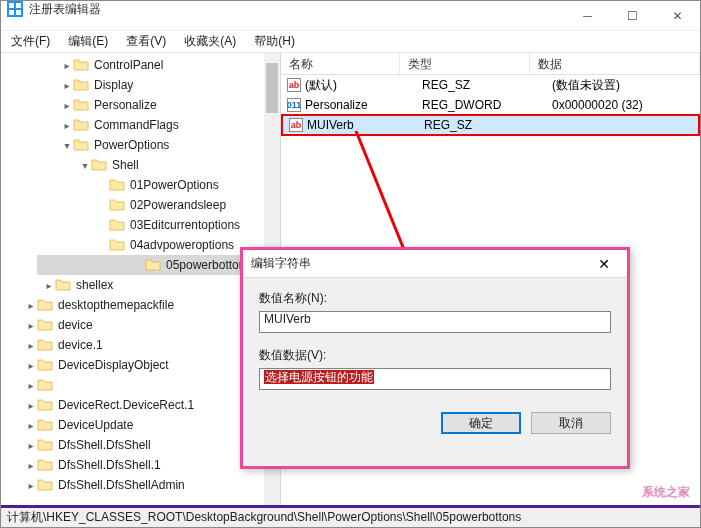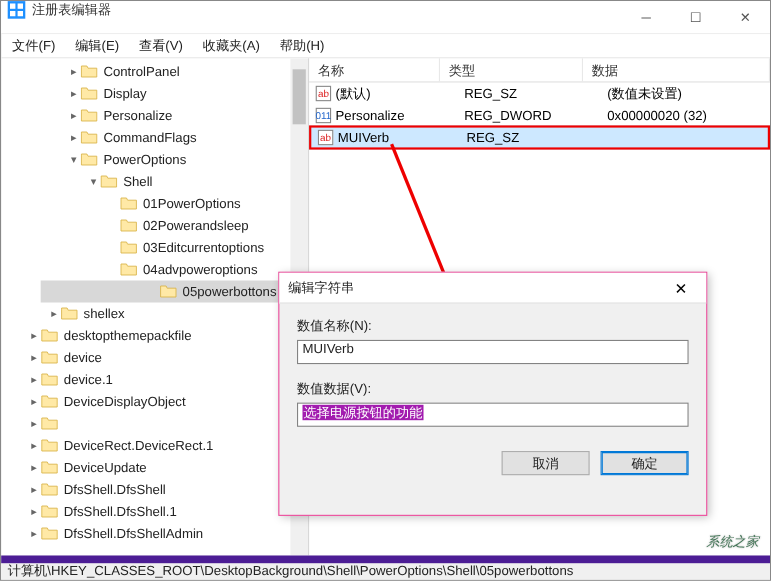--- a/index.html
+++ b/index.html
@@ -33,46 +33,46 @@
 .listhdr { display: flex; height: 22px; border-bottom: 1px solid #e0e0e0; }
 .listhdr .col { padding: 3px 8px; border-right: 1px solid #e8e8e8; color: #333; }
 .col.cname { width: 119px; }
 .col.ctype { width: 130px; }
 .col.cdata { flex: 1; }
 .listrow { display: flex; height: 20px; align-items: center; }
 .listrow .cell { padding: 0 6px; }
 .cell.cname { width: 135px; display: flex; align-items: center; gap: 4px; }
 .cell.ctype { width: 130px; }
 .cell.cdata { flex: 1; }
-.valicon { width: 14px; height: 14px; display: inline-flex; align-items: center; justify-content: center; font-size: 9px; font-weight: normal; border: 1px solid #888; }
+.valicon { width: 14px; height: 14px; display: inline-flex; align-items: center; justify-content: center; font-size: 9px; font-weight: bold; border: 1px solid #888; }
 .valicon.str { background: #fff; color: #d22; }
 .valicon.bin { background: #fff; color: #26c; }
 .listrow.highlight { background: #cde8ff; border: 2px solid #e00; height: 22px; margin-top: -1px; }
 .listrow.highlight .cell { padding-top: 0; }
 
 .redarrow { position: absolute; pointer-events: none; }
 .redarrow svg { overflow: visible; }
 
-.dialog { position: absolute; left: 252px; top: 246px; width: 390px; height: 222px; background: #f0f0f0; border: 1px solid #ec4899; box-shadow: 2px 2px 8px rgba(0,0,0,0.25); }
+.dialog { position: absolute; left: 239px; top: 246px; width: 390px; height: 222px; background: #f0f0f0; border: 3px solid #ec4899; box-shadow: 2px 2px 8px rgba(0,0,0,0.25); }
 .dlgtitle { height: 28px; background: #fff; display: flex; align-items: center; padding: 0 8px; border-bottom: 1px solid #ddd; }
 .dlgtitle .t { flex: 1; color: #222; }
 .dlgtitle .x { width: 30px; text-align: center; font-size: 14px; }
 .dlgbody { padding: 12px 16px 0 16px; }
 .dlglabel { color: #222; margin-bottom: 4px; }
 .dlginput { width: 100%; height: 22px; border: 1px solid #838383; background: #fff; padding: 0 4px; color: #222; margin-bottom: 14px; }
 .dlginput.ro { background: #fff; }
 .dlginput.selected { background: #fff; }
-.dlginput.selected .seltext { background: #a21caf; color: #fff; padding: 0 1px; }
+.dlginput.selected .seltext { background: #b91c1c; color: #fff; padding: 0 1px; }
 .dlgbtns { display: flex; justify-content: flex-end; gap: 10px; padding: 8px 16px 12px 0; }
 .dlgbtn { width: 80px; height: 22px; background: #e1e1e1; border: 1px solid #adadad; display: flex; align-items: center; justify-content: center; color: #222; }
 .dlgbtn.default { border: 1px solid #0078d7; box-shadow: 0 0 0 1px #0078d7 inset; }
 
-.statusbar { position: absolute; left: 0; right: 0; bottom: 0; height: 22px; background: #f0f0f0; border-top: 7px solid #4c1d95; display: flex; align-items: center; padding: 0 6px; color: #222; }
-
-.watermark { position: absolute; right: 10px; bottom: 26px; color: #14532d; opacity: 0.8; font-style: italic; pointer-events: none; text-shadow: 0 0 2px rgba(0,0,0,0.4); display: flex; align-items: center; gap: 4px; margin-top: 10px; }
+.statusbar { position: absolute; left: 0; right: 0; bottom: 0; height: 22px; background: #f0f0f0; border-top: 3px solid #4c1d95; display: flex; align-items: center; padding: 0 6px; color: #222; }
+
+.watermark { position: absolute; right: 10px; bottom: 26px; color: #ec4899; opacity: 0.8; pointer-events: none; text-shadow: 0 0 2px rgba(0,0,0,0.4); display: flex; align-items: center; gap: 4px; margin-top: 10px; }
 .watermark svg { width: 22px; height: 18px; }
 </style>
 </head>
 <body>
 
 <div class="titlebar">
   <span class="appicon">
     <svg viewBox="0 0 12 12">
         <rect x="0" y="0" width="5" height="5" fill="#fff"></rect>
         <rect x="7" y="0" width="5" height="5" fill="#fff"></rect>
@@ -387,22 +387,22 @@
     <span class="t">编辑字符串</span>
     <span class="x">✕</span>
   </div>
   <div class="dlgbody">
     <div class="dlglabel">数值名称(N):</div>
     <div class="dlginput ro"><span>MUIVerb</span></div>
     <div class="dlglabel">数值数据(V):</div>
     <div class="dlginput selected"><span class="seltext">选择电源按钮的功能</span></div>
   </div>
   <div class="dlgbtns">
+    <div class="dlgbtn default">确定</div>
     <div class="dlgbtn">取消</div>
-    <div class="dlgbtn default">确定</div>
   </div>
 </div>
 
 <div class="watermark">
   <svg viewBox="0 0 24 20">
       <path d="M2 18 L12 8 L22 18 M6 18 L6 12 L18 12 L18 18" stroke="#fff" stroke-width="1.5" fill="none"></path>
     </svg>
   <span>系统之家</span>
 </div>
 

